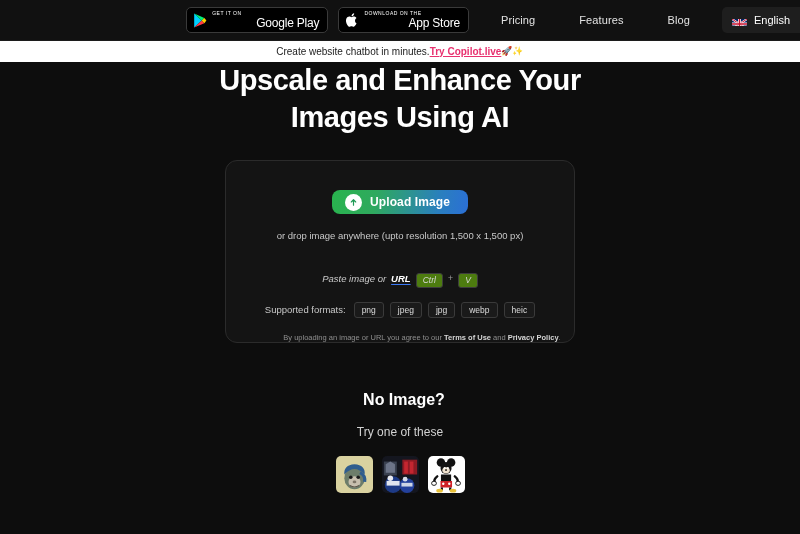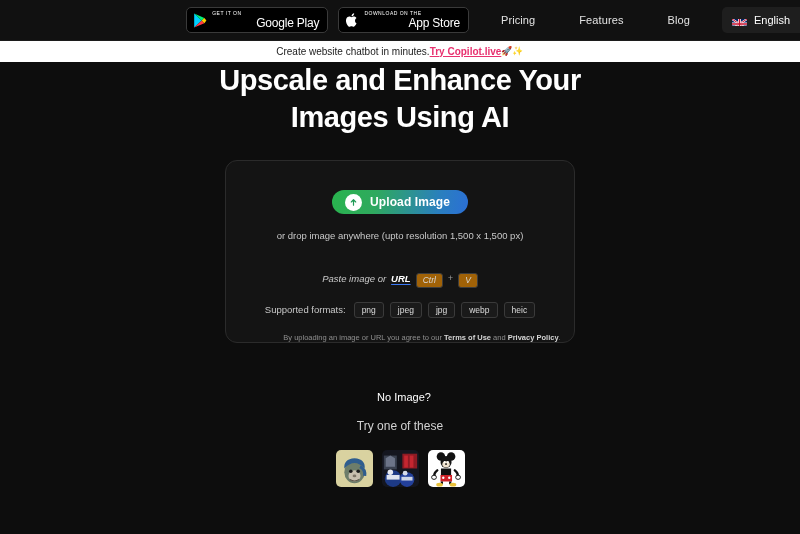--- a/index.html
+++ b/index.html
@@ -158,21 +158,21 @@
     display: flex;
     flex-direction: column;
     align-items: center;
   }
 
   .upload-btn {
     margin-top: 29px;
     height: 34px;
     padding: 0 18px 0 13px;
     border: none;
-    border-radius: 13px;
+    border-radius: 8px;
     background: linear-gradient(100deg, #29b44e 0%, #2fa95e 32%, #2a7fbe 78%, #2b6fd6 100%);
     display: flex;
     align-items: center;
     gap: 8px;
     cursor: pointer;
     font-family: "Liberation Sans", sans-serif;
   }
   .upload-icon-circle {
     width: 17px; height: 17px;
     border-radius: 50%;
@@ -212,21 +212,21 @@
     text-underline-offset: 2px;
     cursor: pointer;
   }
   .key {
     border: 1px solid #3d3d3d;
     border-radius: 3px;
     padding: 2px 6px;
     font-size: 8.5px;
     color: #d8d8d8;
     line-height: 1;
-    background: #a16207;
+    background: #4d7c0f;
   }
   .plus { font-size: 9px; color: #9a9a9a; }
 
   .formats-row {
     margin-top: 14px;
     display: flex;
     align-items: center;
     gap: 6px;
     font-size: 9.5px;
     color: #c9c9c9;
@@ -247,22 +247,22 @@
     margin-top: 15px;
     font-size: 7.5px;
     color: #8f8f8f;
     margin-left: 44px;
   }
   .legal b { color: #d5d5d5; cursor: pointer; }
 
   
   .no-image {
     margin-top: 48px;
-    font-size: 11px;
-    font-weight: normal;
+    font-size: 16px;
+    font-weight: bold;
     color: #ffffff;
     padding-left: 8px;
   }
   .try-one {
     margin-top: 16px;
     font-size: 12px;
     color: #d2d2d2;
   }
   .samples {
     margin-top: 17px;

